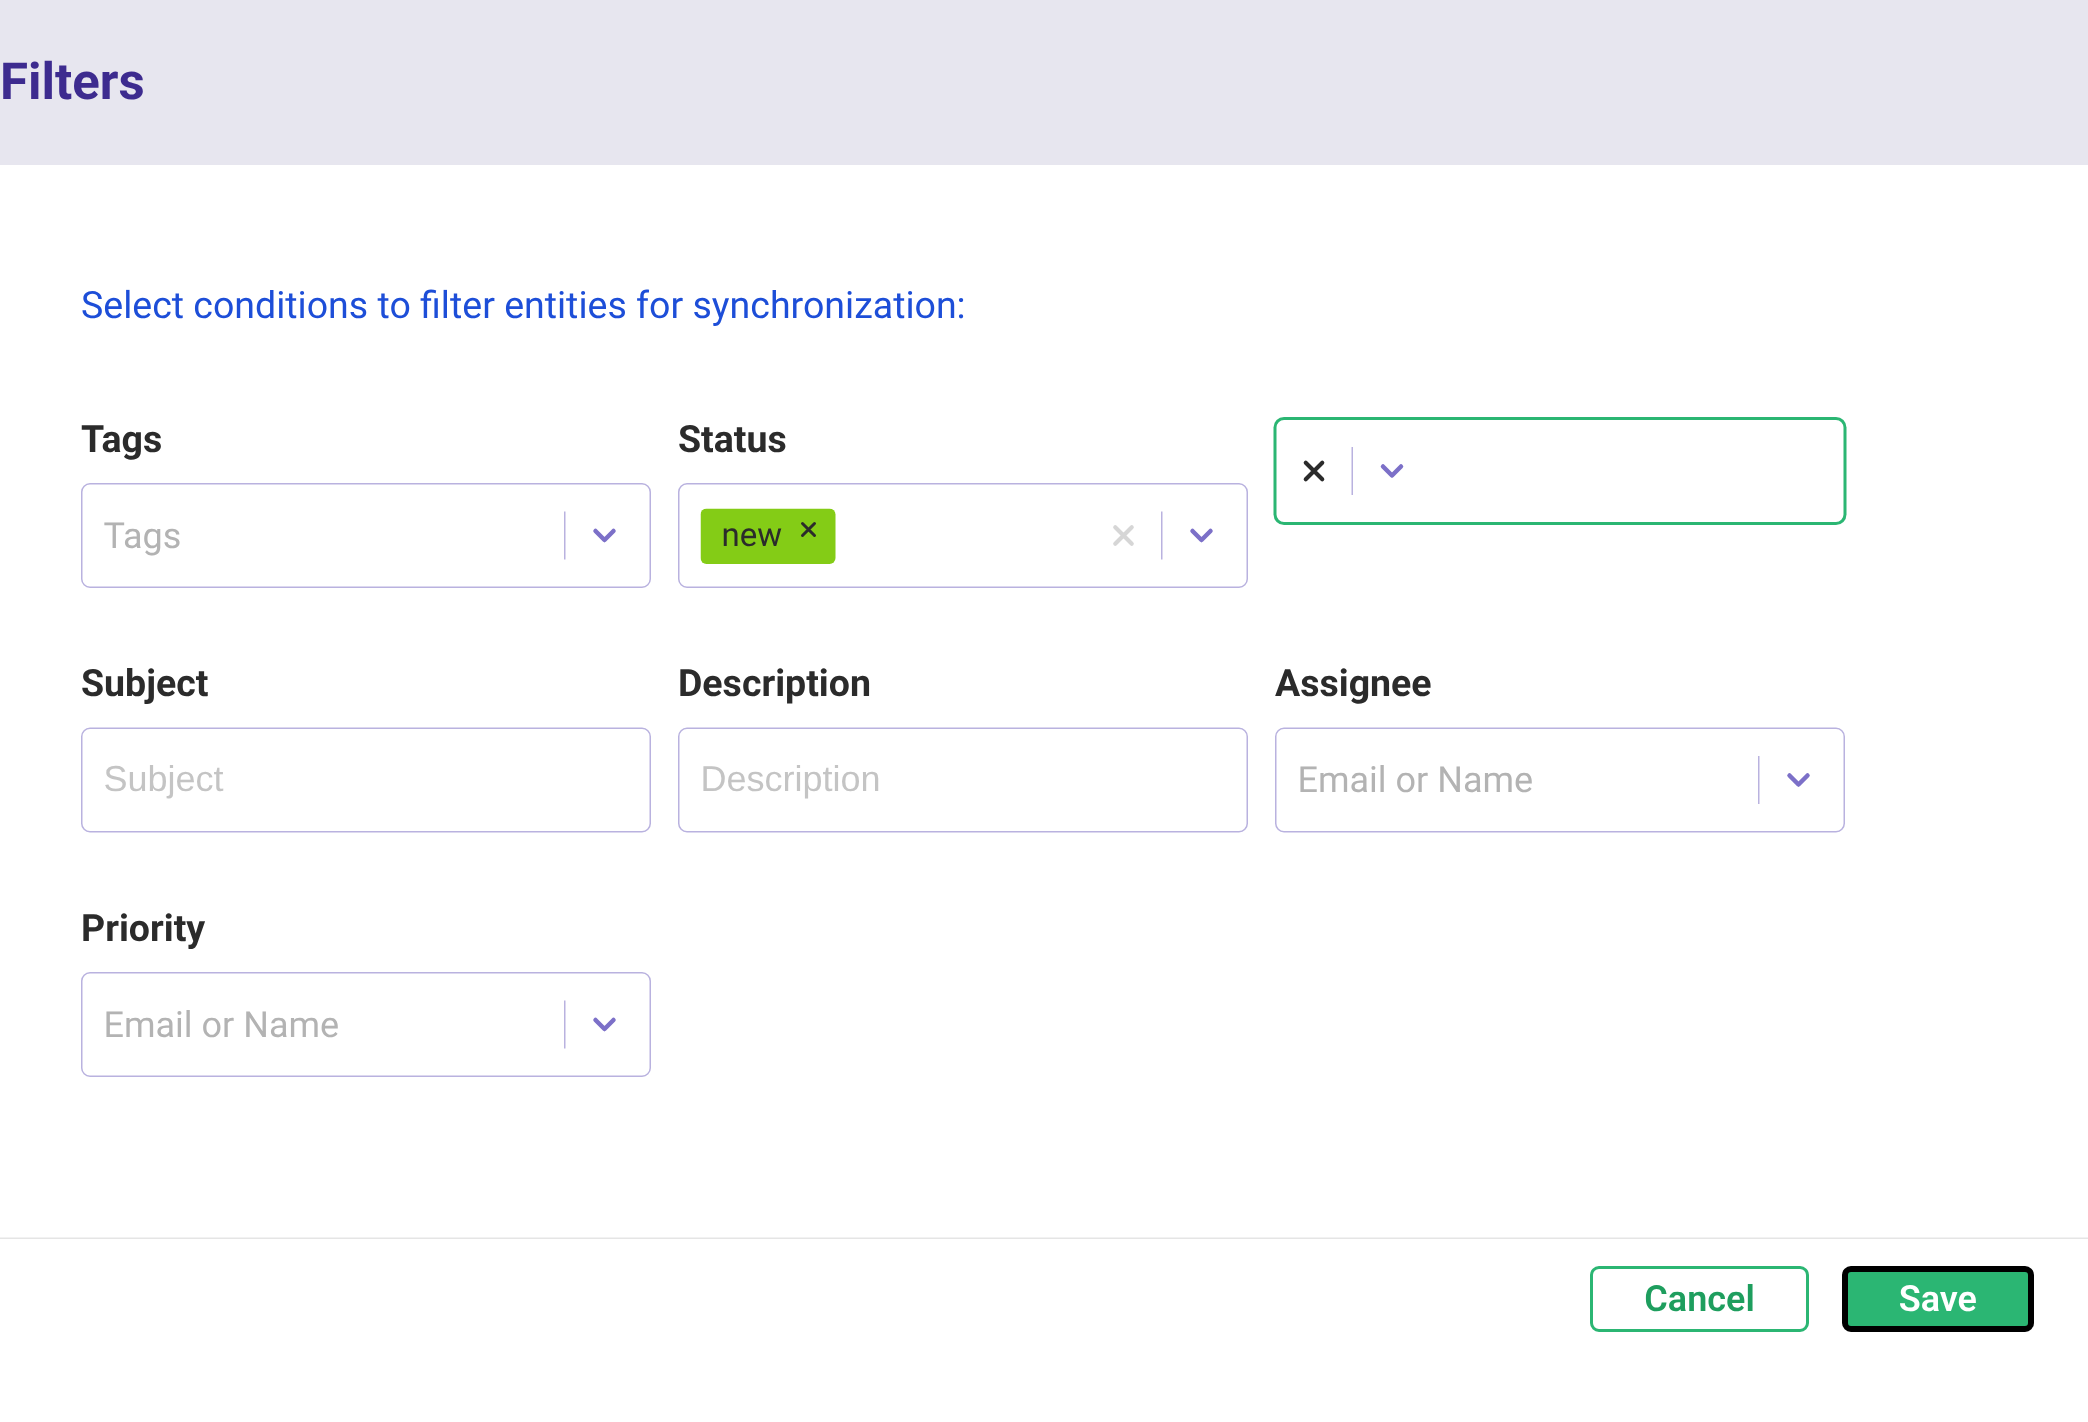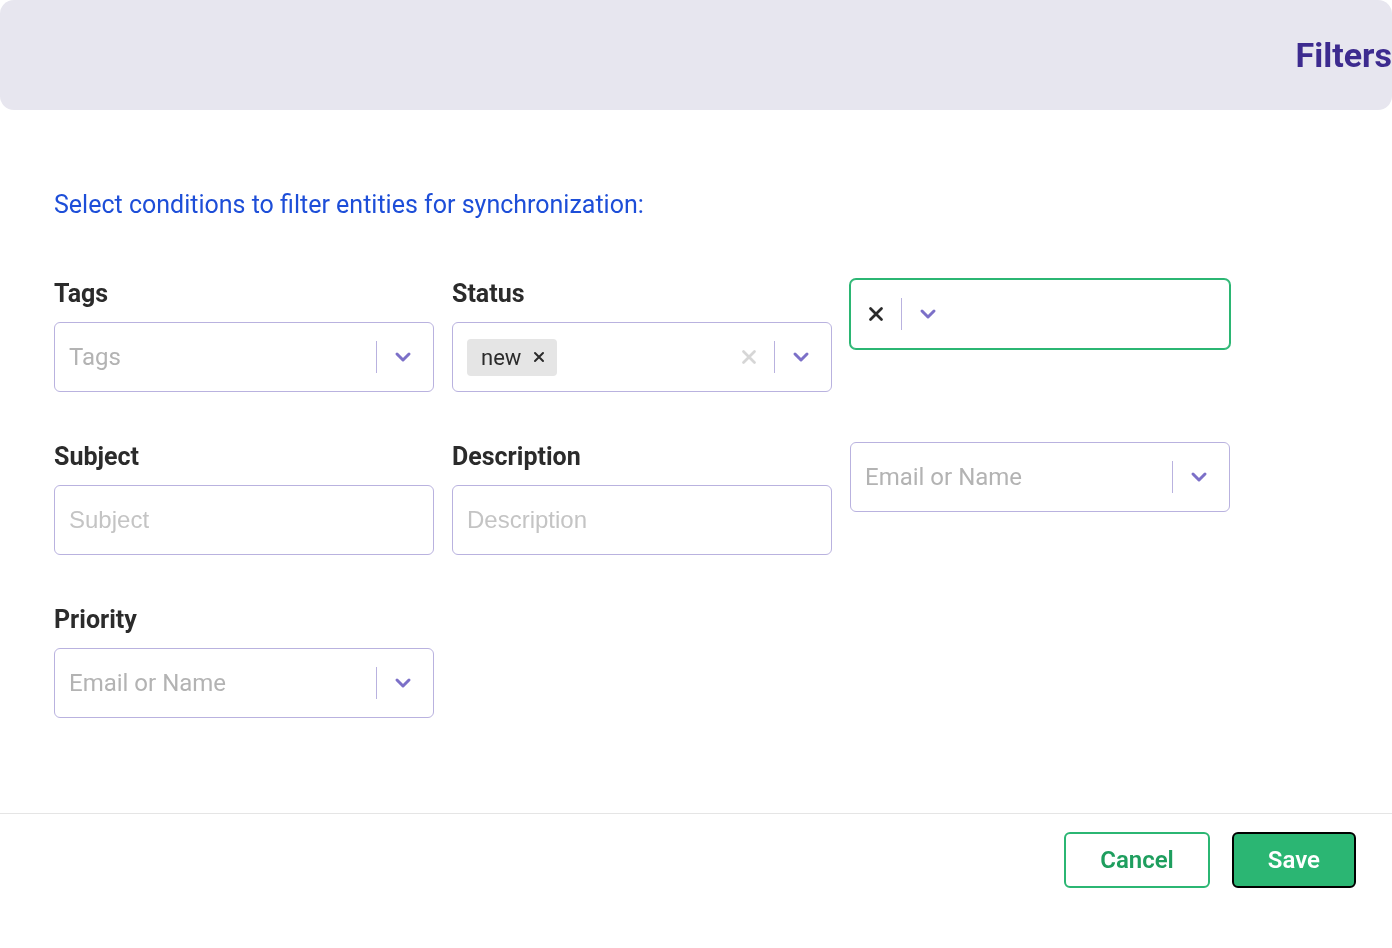--- a/index.html
+++ b/index.html
@@ -10,22 +10,21 @@
       background: #fff;
       color: #2b2b2b;
       overflow: hidden;
       position: relative;
     }
     .header {
       background: #e7e6ef;
       height: 110px;
       display: flex;
       align-items: center;
-      justify-content: flex-end;
-      border-radius: 14px;
+      justify-content: flex-start;
     }
     .header-title {
       font-size: 34px;
       font-weight: 700;
       color: #3d2b8f;
     }
     .content {
       padding: 80px 54px 0 54px;
     }
     .instructions {
@@ -62,25 +61,25 @@
       box-shadow: 0 0 0 1px #2bb673;
     }
     .chips-area {
       flex: 1;
       display: flex;
       align-items: center;
       gap: 8px;
       overflow: hidden;
     }
     .chip {
-      background: #e5e5e5;
+      background: #84cc16;
       border-radius: 4px;
       padding: 6px 10px 6px 14px;
       display: inline-flex;
-      align-items: center;
+      align-items: flex-start;
       gap: 10px;
       font-size: 22px;
       color: #2b2b2b;
     }
     .chip .chip-remove {
       cursor: pointer;
       display: inline-flex;
       align-items: center;
     }
     .placeholder {
@@ -128,38 +127,38 @@
       left: 0;
       right: 0;
       bottom: 0;
       border-top: 1px solid #e5e5e5;
       padding: 18px 36px 60px 0;
       display: flex;
       justify-content: flex-end;
       gap: 22px;
     }
     .btn {
-      height: 56px;
+      height: 44px;
       border-radius: 6px;
       font-size: 24px;
       font-weight: 600;
       padding: 0 34px;
       cursor: pointer;
       display: inline-flex;
       align-items: center;
       justify-content: center;
     }
     .btn-secondary {
       background: #fff;
       border: 2px solid #2bb673;
       color: #1e9e5e;
     }
     .btn-primary {
       background: #2bb673;
-      border: 2px solid #000000;
+      border: 4px solid #000000;
       color: #fff;
     }
     svg { display: block; }
   </style>
 </head>
 <body>
 
 <div class="header">
   <div class="header-title">Filters</div>
 </div>
@@ -242,20 +241,21 @@
     </div>
 
     <div>
       <div class="field-label">Description</div>
       <div class="text-box">
         <input type="text" placeholder="Description" style="">
       </div>
     </div>
 
     <div>
+      <div class="field-label">Assignee</div>
       <div class="select-box">
         <div class="chips-area">
           <span class="placeholder">Email or Name</span>
         </div>
         <div class="indicator-group">
           <span class="divider"></span>
           <span class="chevron">
             <svg width="24" height="24" viewBox="0 0 24 24" fill="none">
                 <path d="M6 9l6 6 6-6" stroke="#7c70c8" stroke-width="3" stroke-linecap="round" stroke-linejoin="round"></path>
               </svg>

